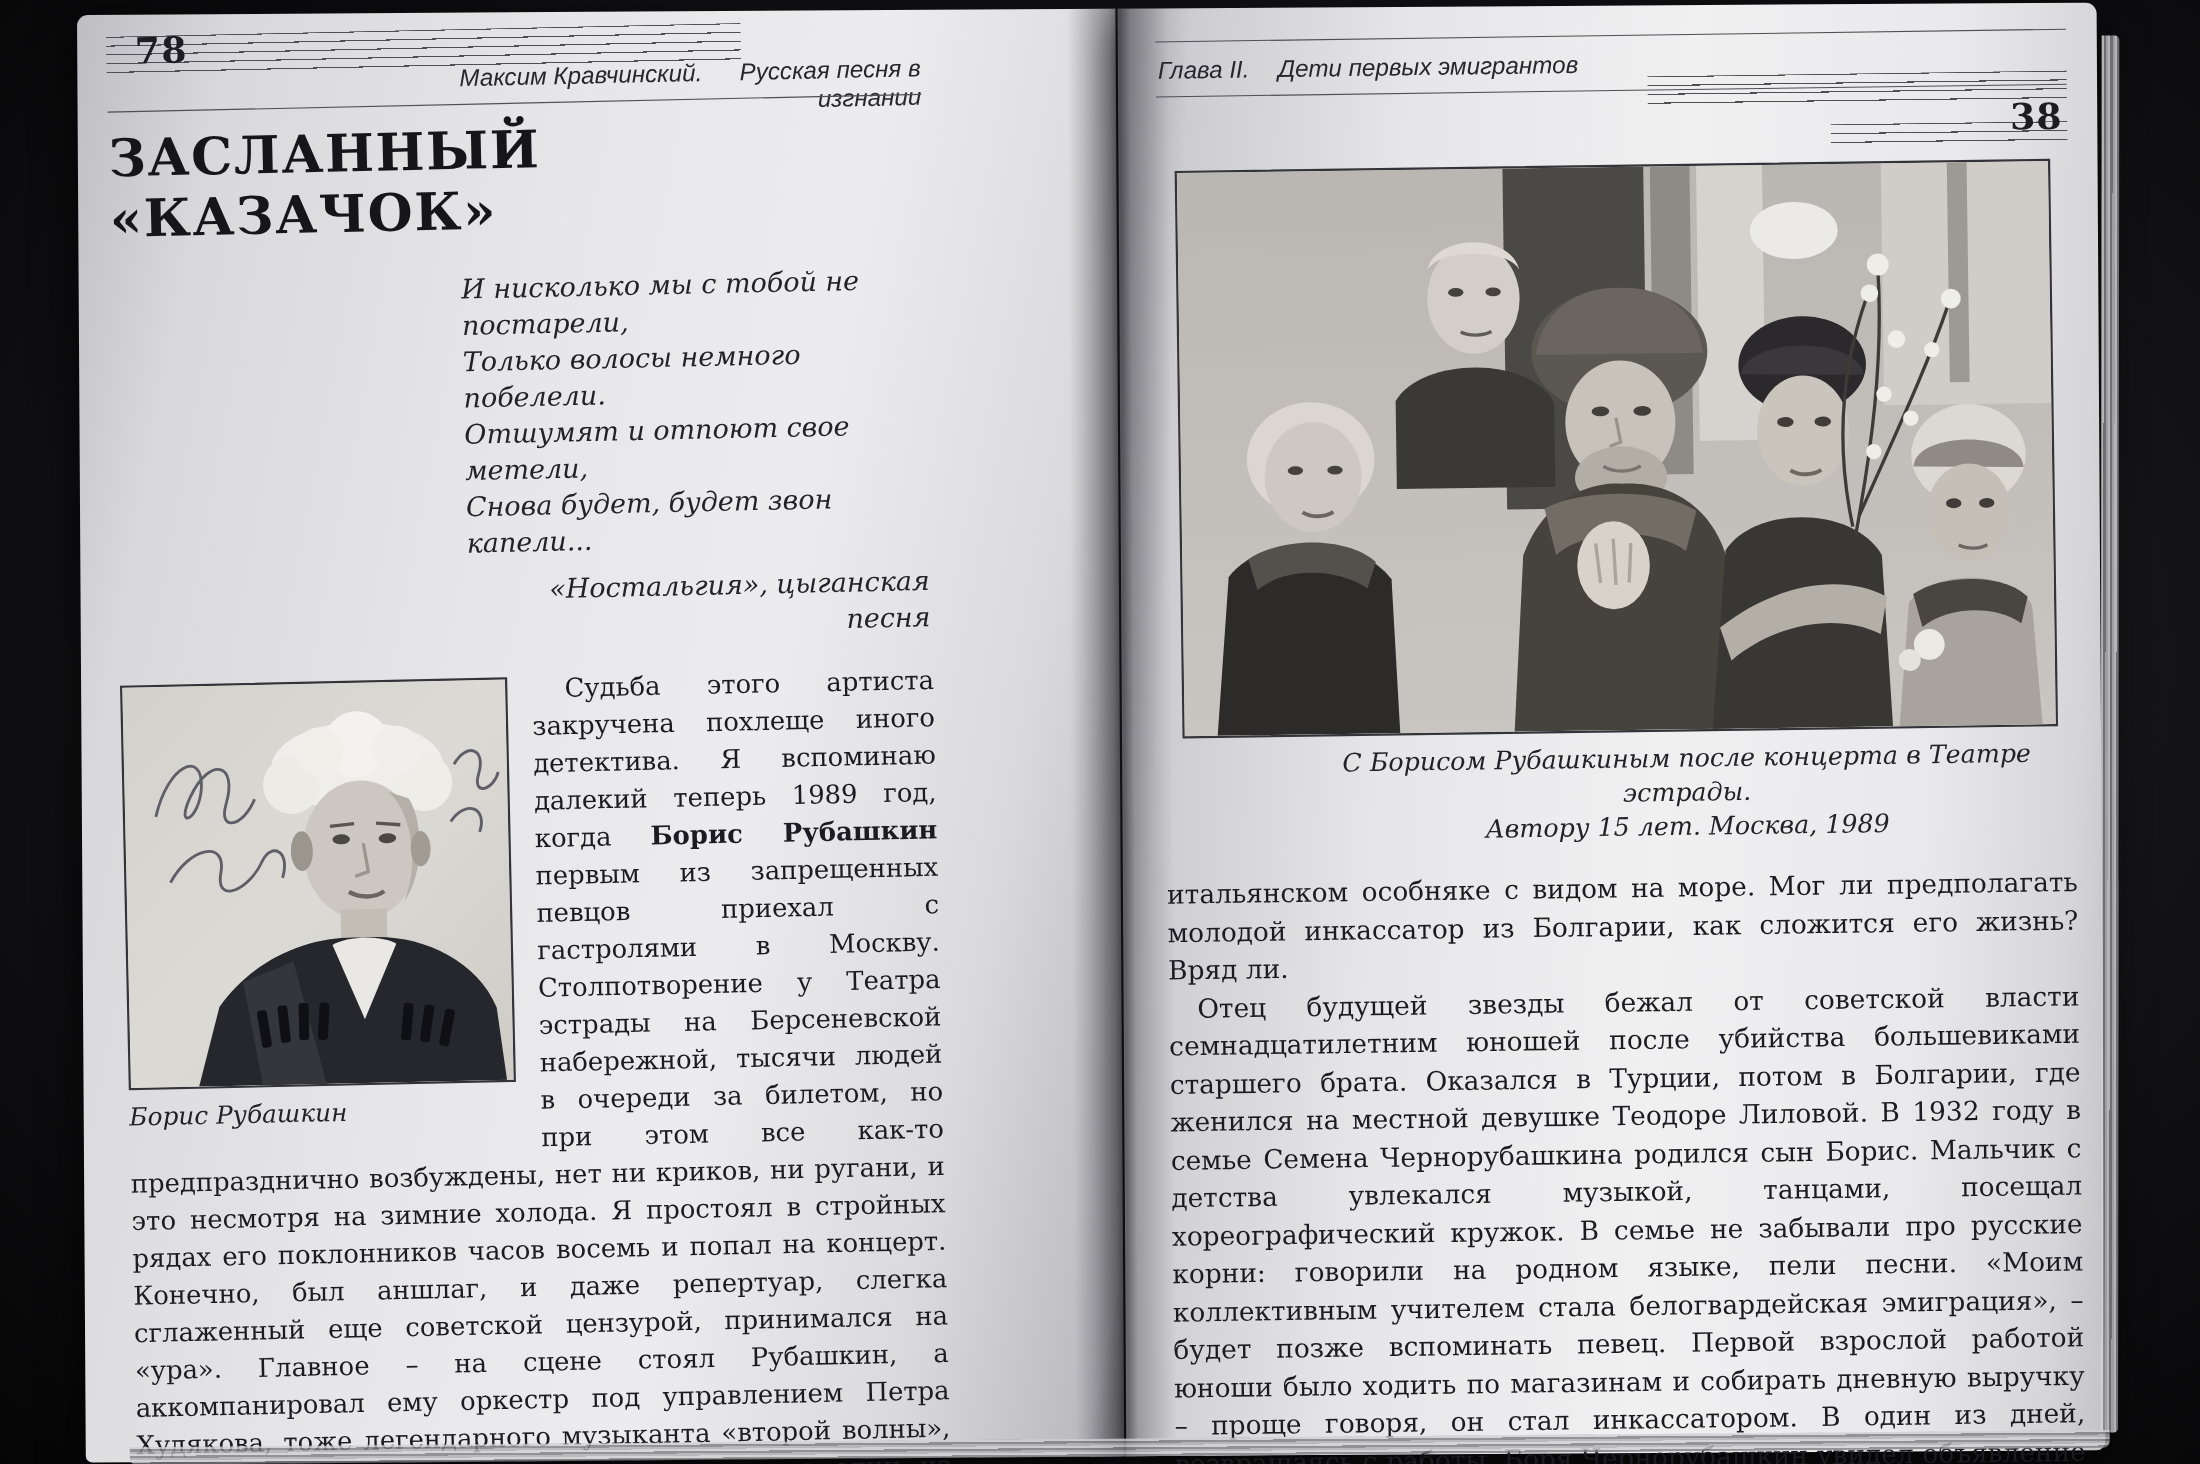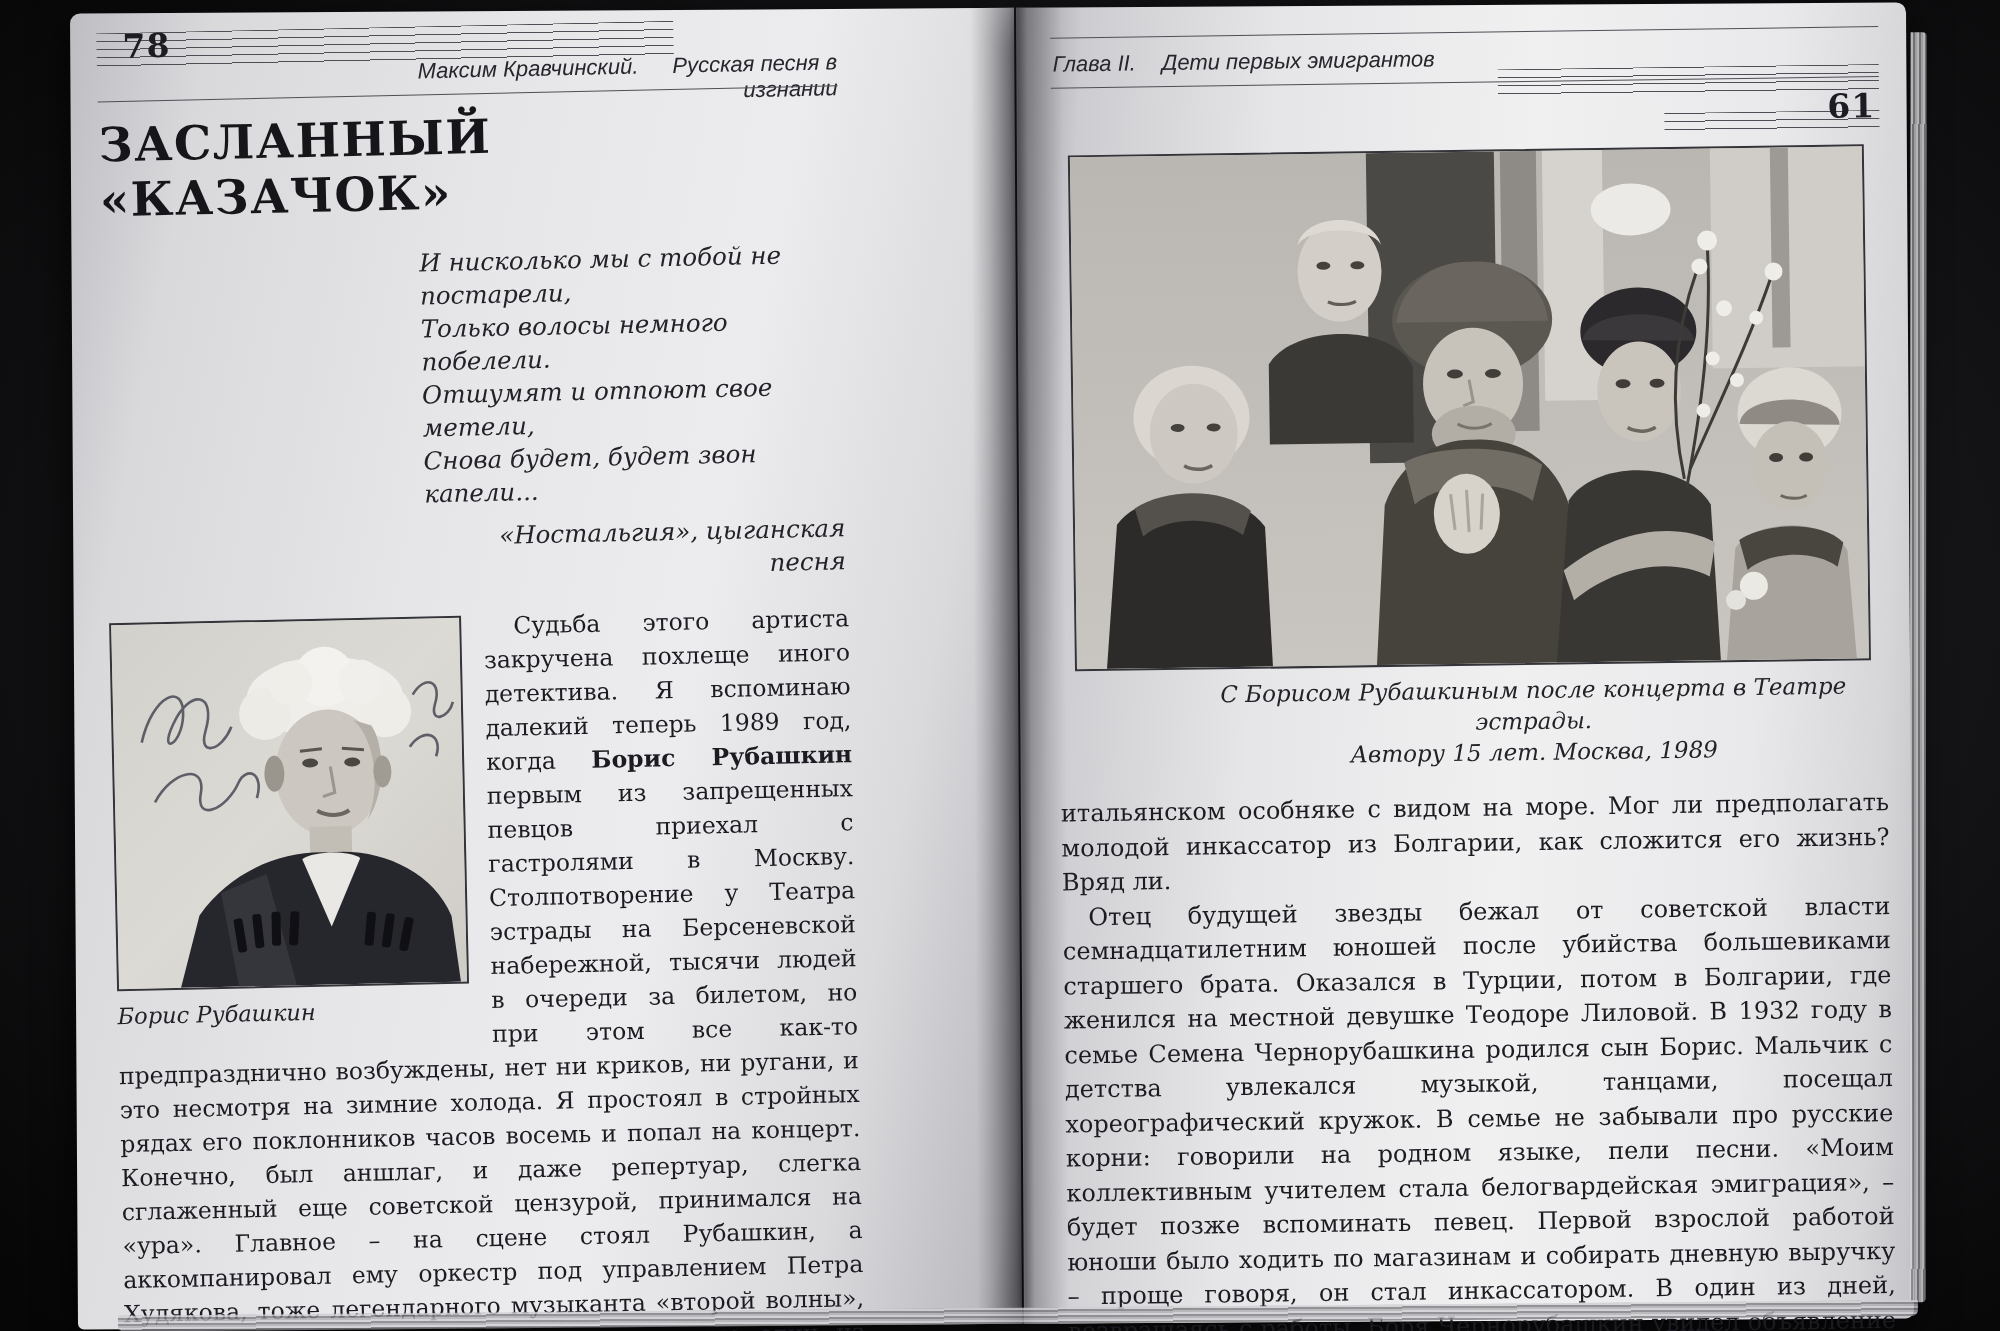--- a/index.html
+++ b/index.html
@@ -166,21 +166,21 @@
 
   <div class="page page-right">
     <div class="content-r">
 
       <div class="hdr-r">
         <div class="topline"></div>
         <div class="runhdr-r"><span>Глава II.</span><span class="gap"></span><span>Дети первых эмигрантов</span></div>
         <div class="underline"></div>
         <div class="rules"></div>
         <div class="rules2 rules"></div>
-        <div class="pgnum-r">61</div>
+        <div class="pgnum-r">38</div>
       </div>
 
       <div class="photo-wrap-r">
         <svg class="photo-frame" width="792" height="512" viewBox="0 0 792 512">
           <defs>
             <linearGradient id="gbg" x1="0" y1="0" x2="0" y2="1">
               <stop offset="0" stop-color="#bab7b2"></stop>
                 <stop offset="1" stop-color="#c9c6c1"></stop>
             </linearGradient>
           </defs>

